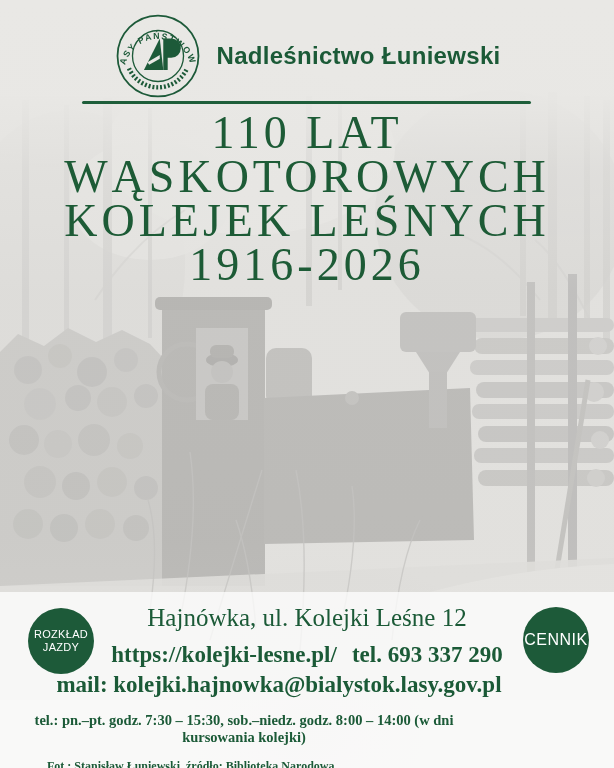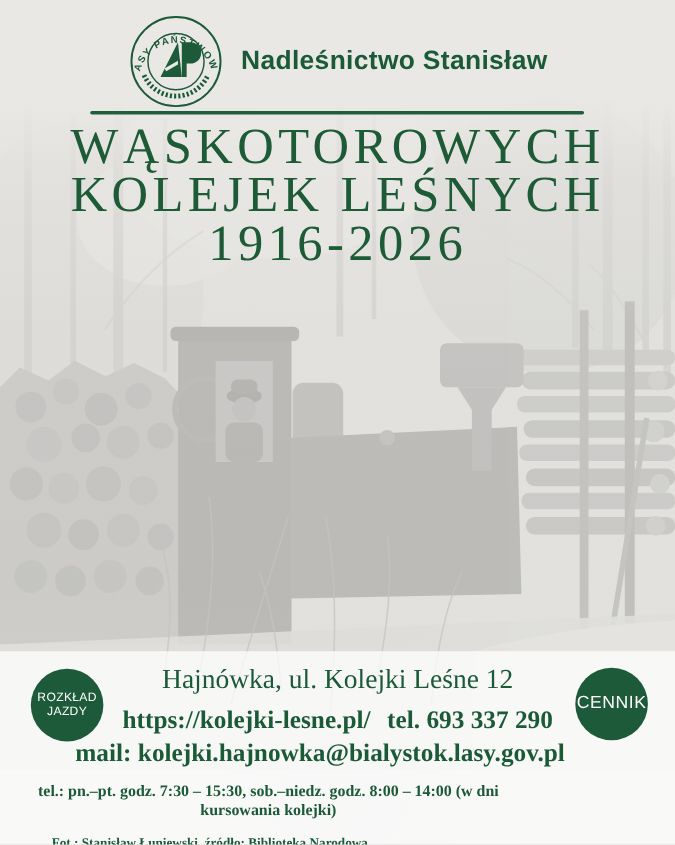--- a/index.html
+++ b/index.html
@@ -30,21 +30,21 @@
     display:flex;flex-direction:column;align-items:center;justify-content:center;
     color:#ffffff;font-family:"Liberation Sans", sans-serif;text-align:center;
   }
   .badge-left{left:28px;top:608px;font-size:11px;line-height:13px;letter-spacing:.3px;}
   .badge-right{left:523px;top:607px;font-size:16px;letter-spacing:.5px;}
   .contact-address{position:absolute;left:0;top:604px;width:614px;text-align:center;color:#1b5a37;font-size:25px;}
   .contact-webline{
     position:absolute;left:0;top:642px;width:614px;display:flex;justify-content:center;gap:15px;
     color:#1b5a37;font-size:23px;font-weight:bold;
   }
-  .contact-email{position:absolute;left:16px;top:672px;width:550px;text-align:center;color:#1b5a37;font-size:23px;font-weight:bold;}
+  .contact-email{position:absolute;left:4px;top:672px;width:550px;text-align:center;color:#1b5a37;font-size:23px;font-weight:bold;}
   .contact-hours{position:absolute;left:0;top:712px;width:488px;text-align:center;color:#1b5a37;font-size:14.5px;font-weight:bold;}
   .contact-credit{position:absolute;left:47px;top:743px;color:#1b5a37;font-size:12px;font-weight:bold;margin-top:16px;}
   .ring-text{font-family:"Liberation Sans", sans-serif;font-size:10px;font-weight:bold;letter-spacing:1.6px;fill:#1d5a39;}
 </style>
 </head>
 <body>
 
 <div class="poster">
 
   <svg class="photo" viewBox="0 0 614 768" aria-hidden="true">
@@ -171,26 +171,27 @@
       <text class="ring-text">
         <textPath href="#arcTop" startOffset="50%" text-anchor="middle">LASY PAŃSTWOWE</textPath>
       </text>
       <path d="M 17 64 A 36 36 0 0 0 83 64" fill="none" stroke="#1d5a39" stroke-width="5" stroke-dasharray="2.2 2.2"></path>
       <g>
         <path d="M34 66 L52 30 L56 66 Z" fill="#1d5a39"></path>
         <path d="M38 57 L52 49 L52 53 L40 60 Z" fill="#e9e8e5"></path>
         <path d="M56 30 h9 a11 11 0 0 1 0 22 h-4 v14 h-5 z" fill="#1d5a39"></path>
       </g>
     </svg>
-    <div class="brand">Nadleśnictwo Stanisław</div>
+    <div class="brand">Nadleśnictwo Łuniewski</div>
   </div>
 
   <div class="divider"></div>
 
   <div class="title">
+    <div>110 LAT</div>
     <div>WĄSKOTOROWYCH</div>
     <div>KOLEJEK LEŚNYCH</div>
     <div>1916-2026</div>
   </div>
 
   <div class="badge badge-left">
     <span>ROZKŁAD</span>
     <span>JAZDY</span>
   </div>
   <div class="badge badge-right">

